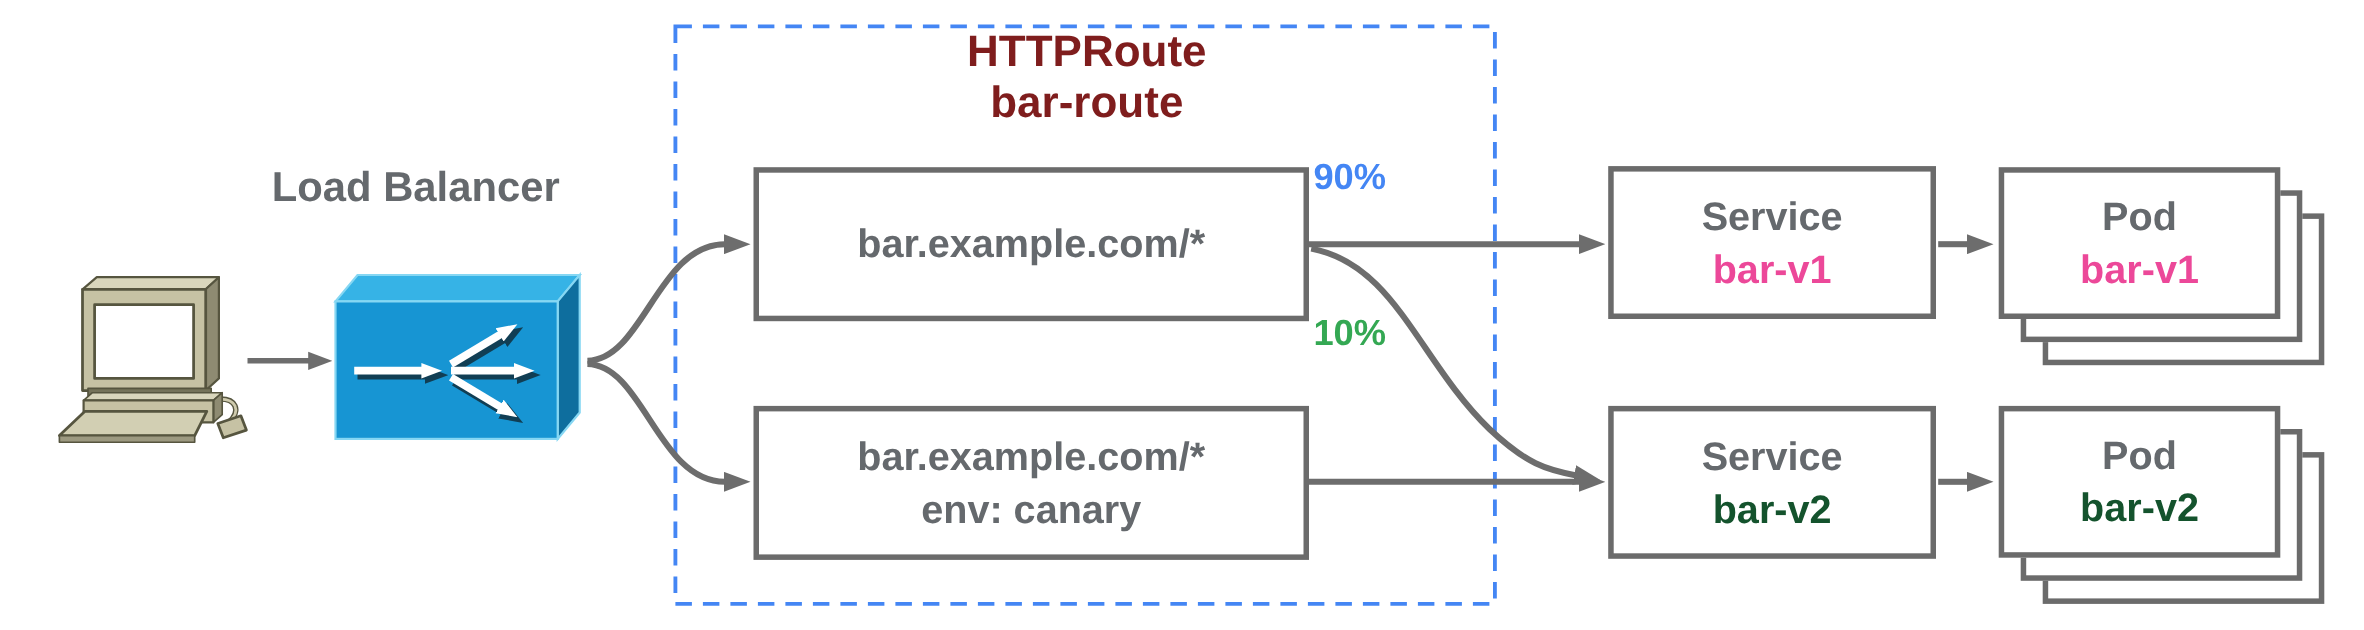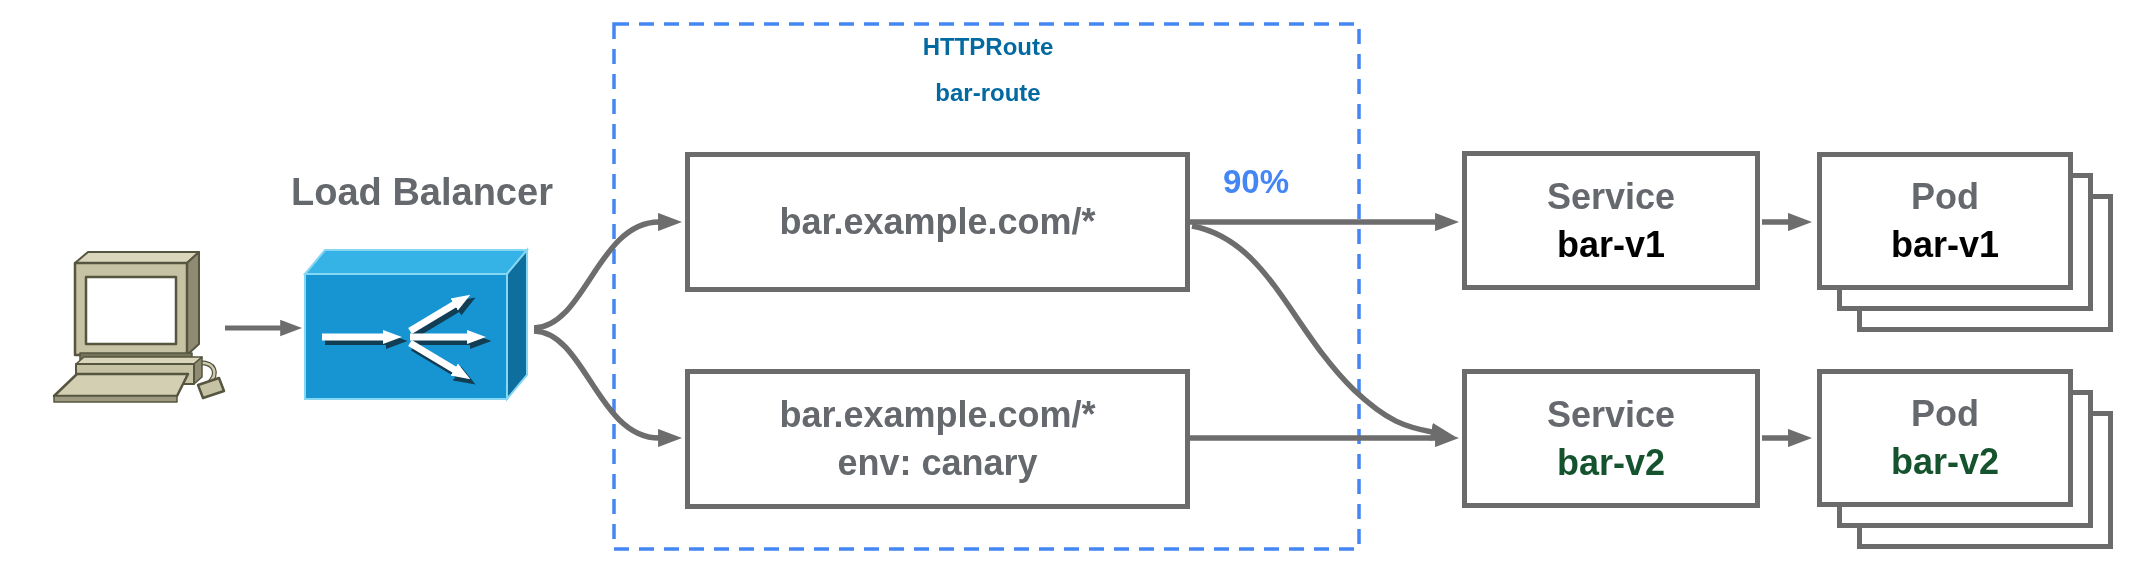--- a/index.html
+++ b/index.html
@@ -8,23 +8,22 @@
     width:2149px;height:573px;
     overflow:hidden;
     background:#fff;
     font-family:"Liberation Sans",sans-serif;
   }
   #artwork{position:absolute;left:0;top:0;width:2149px;height:573px;}
   .label{
     position:absolute;
     font-weight:bold;
     color:#65696d;
-    text-align:center;
+    text-align:left;
     white-space:nowrap;
-    margin-top:21px;
   }
   .box{
     position:absolute;
     box-sizing:border-box;
     background:#fff;
     border:5px solid #6b6b6b;
     display:flex;
     flex-direction:column;
     align-items:center;
     justify-content:center;
@@ -37,28 +36,28 @@
   .pod-back{
     position:absolute;
     box-sizing:border-box;
     background:#fff;
     border:5px solid #6b6b6b;
     width:256px;height:138px;
   }
   .title{
     position:absolute;
     left:688px;top:24px;width:600px;
-    font-weight:bold;font-size:24px;line-height:46px;
-    color:#0369a1;text-align:center;
+    font-weight:bold;font-size:40px;line-height:46px;
+    color:#7f1d1d;text-align:center;
   }
   .lb-label{left:247px;top:150px;width:350px;font-size:38px;}
   .pct{font-size:33px;width:124px;}
   .pct-90{left:1194px;top:142px;color:#4486f4;}
   .pct-10{left:1194px;top:284px;color:#34a853;}
-  .blue{color:#000000;}
+  .blue{color:#ec4899;}
   .green{color:#14532d;}
 </style>
 </head>
 <body>
 
 <div id="canvas">
 
   <svg id="artwork" viewBox="0 0 2149 573">
     <defs>
       <marker id="ah" viewBox="0 0 8 6" markerWidth="4.4" markerHeight="3.4" refX="0.3" refY="3" orient="auto">
@@ -134,20 +133,21 @@
 
   <div class="box" style="left:685px;top:152px;width:505px;height:140px;">
     <div>bar.example.com/*</div>
   </div>
   <div class="box" style="left:685px;top:369px;width:505px;height:140px;">
     <div>bar.example.com/*</div>
     <div>env: canary</div>
   </div>
 
   <div class="label pct pct-90">90%</div>
+  <div class="label pct pct-10">10%</div>
 
   <div class="box" style="left:1462px;top:151px;width:298px;height:139px;">
     <div>Service</div>
     <div class="blue">bar-v1</div>
   </div>
   <div class="box" style="left:1462px;top:369px;width:298px;height:139px;">
     <div>Service</div>
     <div class="green">bar-v2</div>
   </div>
 

